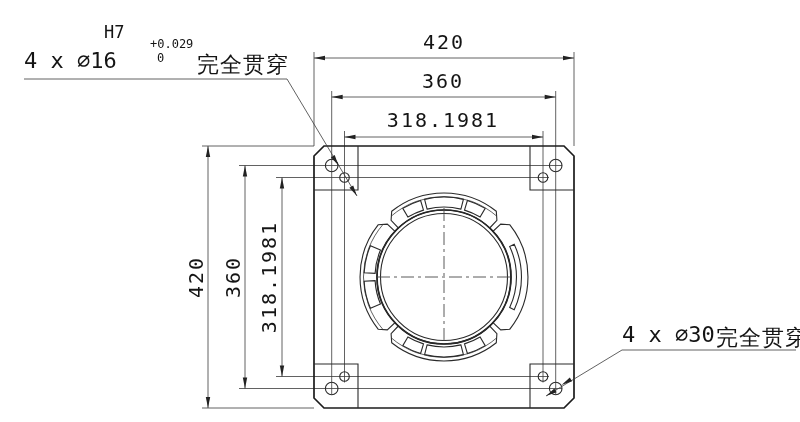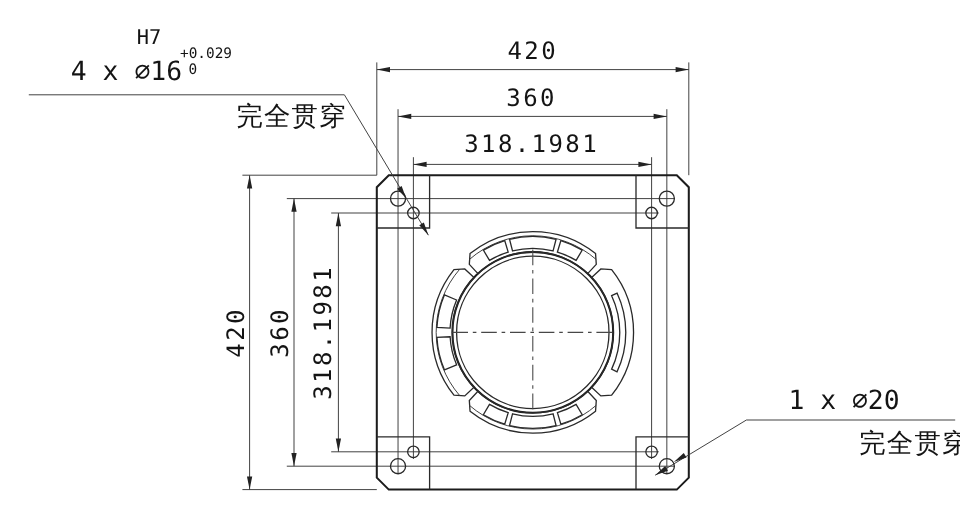--- a/index.html
+++ b/index.html
@@ -6,22 +6,22 @@
   #stage{position:relative;width:800px;height:422px;background:#ffffff;overflow:hidden;
          font-family:"DejaVu Sans",sans-serif;color:#151515;}
   svg{position:absolute;left:0;top:0;}
   .thin{stroke:#3a3a3a;stroke-width:0.8;fill:none;}
   .med{stroke:#2a2a2a;stroke-width:1.1;fill:none;}
   .thick{stroke:#1c1c1c;stroke-width:1.7;fill:none;}
   .cl{stroke:#474747;stroke-width:0.9;stroke-dasharray:13 4 3 4;fill:none;}
   .txt{position:absolute;white-space:nowrap;color:#141414;}
   .dim{font:20px "DejaVu Sans Mono",monospace;letter-spacing:2px;transform:translate(-50%,-50%);}
   .dimv{font:20px "DejaVu Sans Mono",monospace;letter-spacing:2px;transform:translate(-50%,-50%) rotate(-90deg);}
-  .call{font:22px "DejaVu Sans Mono",monospace;margin-left:35px;}
-  .cjk{font:22px "DejaVu Sans","Liberation Sans",sans-serif;letter-spacing:1px;margin-top:32px;}
+  .call{font:22px "DejaVu Sans Mono",monospace;}
+  .cjk{font:22px "DejaVu Sans","Liberation Sans",sans-serif;letter-spacing:1px;}
   .fit{font:17px "DejaVu Sans Mono",monospace;}
   .tol{font:12px "DejaVu Sans Mono",monospace;line-height:14px;}
   .tol .lower{padding-left:7px;}
 </style>
 </head>
 <body>
 
 <div id="stage">
 
   <svg id="cad" width="800" height="422" viewBox="0 0 800 422">
@@ -115,24 +115,24 @@
   <div class="txt dim" style="left:444px;top:42px">420</div>
   <div class="txt dim" style="left:443px;top:81px">360</div>
   <div class="txt dim" style="left:443px;top:120px">318.1981</div>
 
   <div class="txt dimv" style="left:196px;top:277px">420</div>
   <div class="txt dimv" style="left:233px;top:277px">360</div>
   <div class="txt dimv" style="left:269px;top:277px">318.1981</div>
 
   <div>
     <span class="txt call" style="left:24px;top:48px">4 x ⌀16</span>
-    <span class="txt fit" style="left:114px;top:22px">H7</span>
+    <span class="txt fit" style="left:104px;top:22px">H7</span>
     <span class="txt tol" style="left:150px;top:37px"><span>+0.029</span><br>
       <span class="lower">0</span></span>
     <span class="txt cjk" style="left:197px;top:50px">完全贯穿</span>
   </div>
 
   <div>
-    <span class="txt call" style="left:622px;top:322px">1 x ⌀20</span>
+    <span class="txt call" style="left:622px;top:322px">4 x ⌀30</span>
     <span class="txt cjk" style="left:716px;top:323px">完全贯穿</span>
   </div>
 
 </div>
 
 </body></html>

